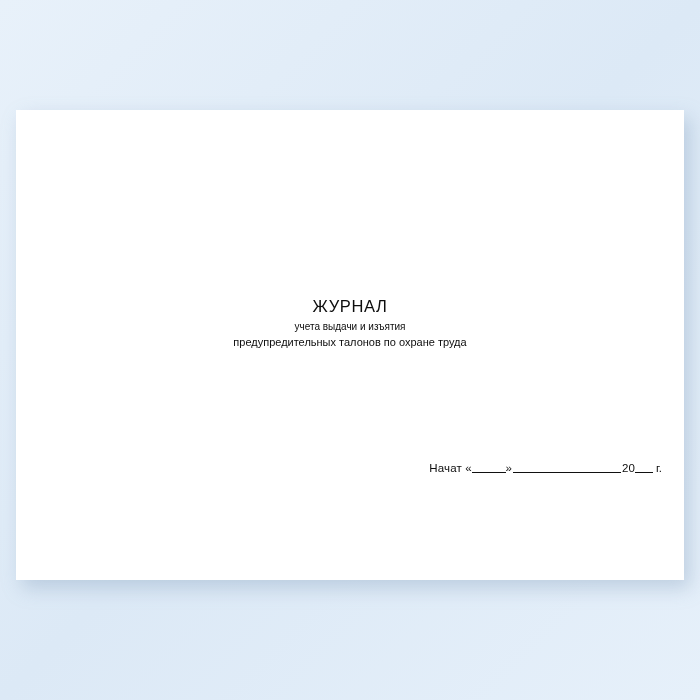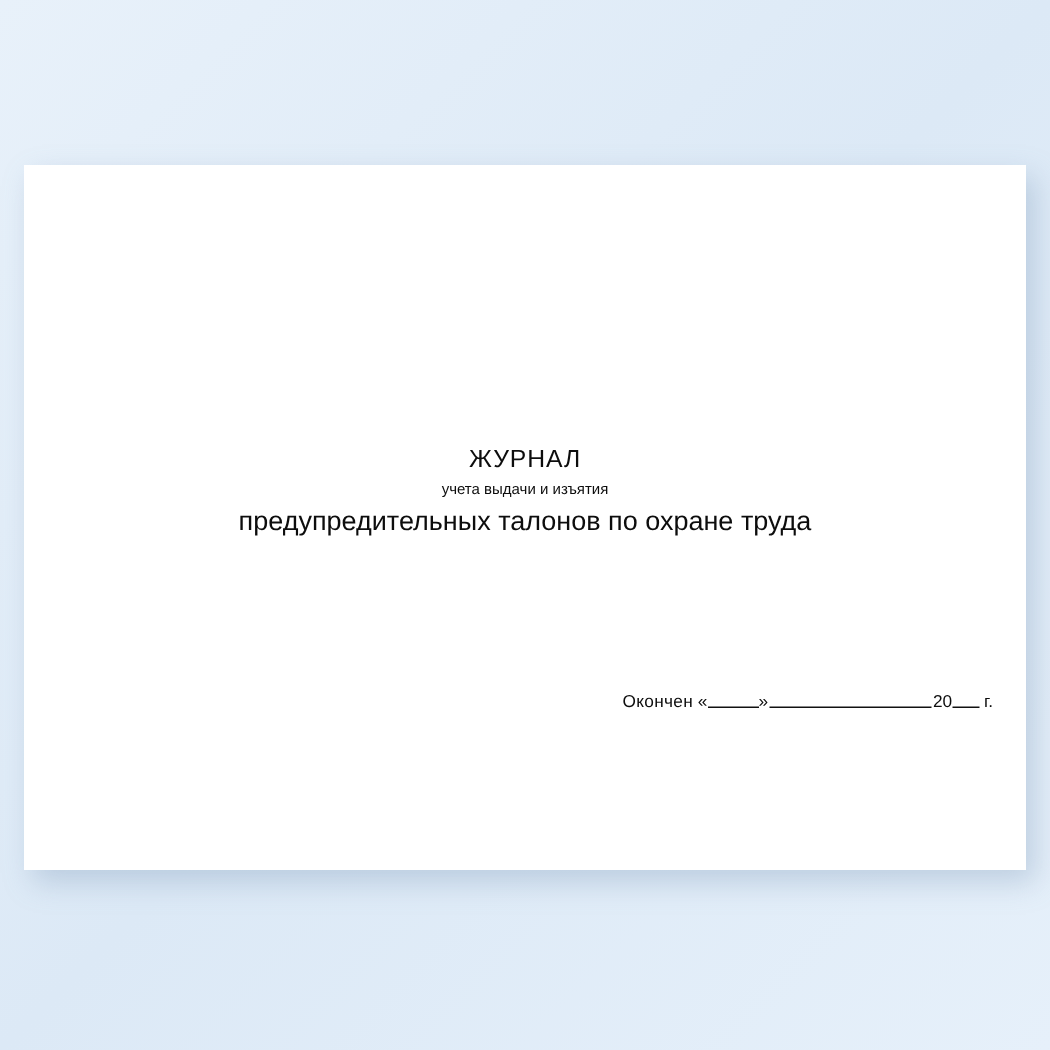--- a/index.html
+++ b/index.html
@@ -47,21 +47,21 @@
   .title-main {
     font-size: 16.5px;
     letter-spacing: 0.6px;
     line-height: 1.45;
   }
   .title-sub {
     font-size: 10px;
     line-height: 1.5;
   }
   .title-sub2 {
-    font-size: 18px;
+    font-size: 11px;
     line-height: 1.5;
   }
   .org-block {
     position: absolute;
     left: 132px;
     width: 410px;
     top: 293px;
     text-align: center;
   }
   .org-line {
@@ -123,21 +123,21 @@
 
       <div class="title-block">
         <div class="title-main">ЖУРНАЛ</div>
         <div class="title-sub">учета выдачи и изъятия</div>
         <div class="title-sub2">предупредительных талонов по охране труда</div>
       </div>
 
 
       <div class="dates-block">
         <div class="date-row">
-          <span class="lbl">Окончен</span>
+          <span class="lbl">Начат</span>
           <span>«</span><span class="u-short"></span><span>»</span><span class="u-long"></span><span>20</span><span class="u-tiny"></span>
           <span>г.</span>
         </div>
       </div>
 
     </div>
   </div>
 </div>
 
 </body></html>

